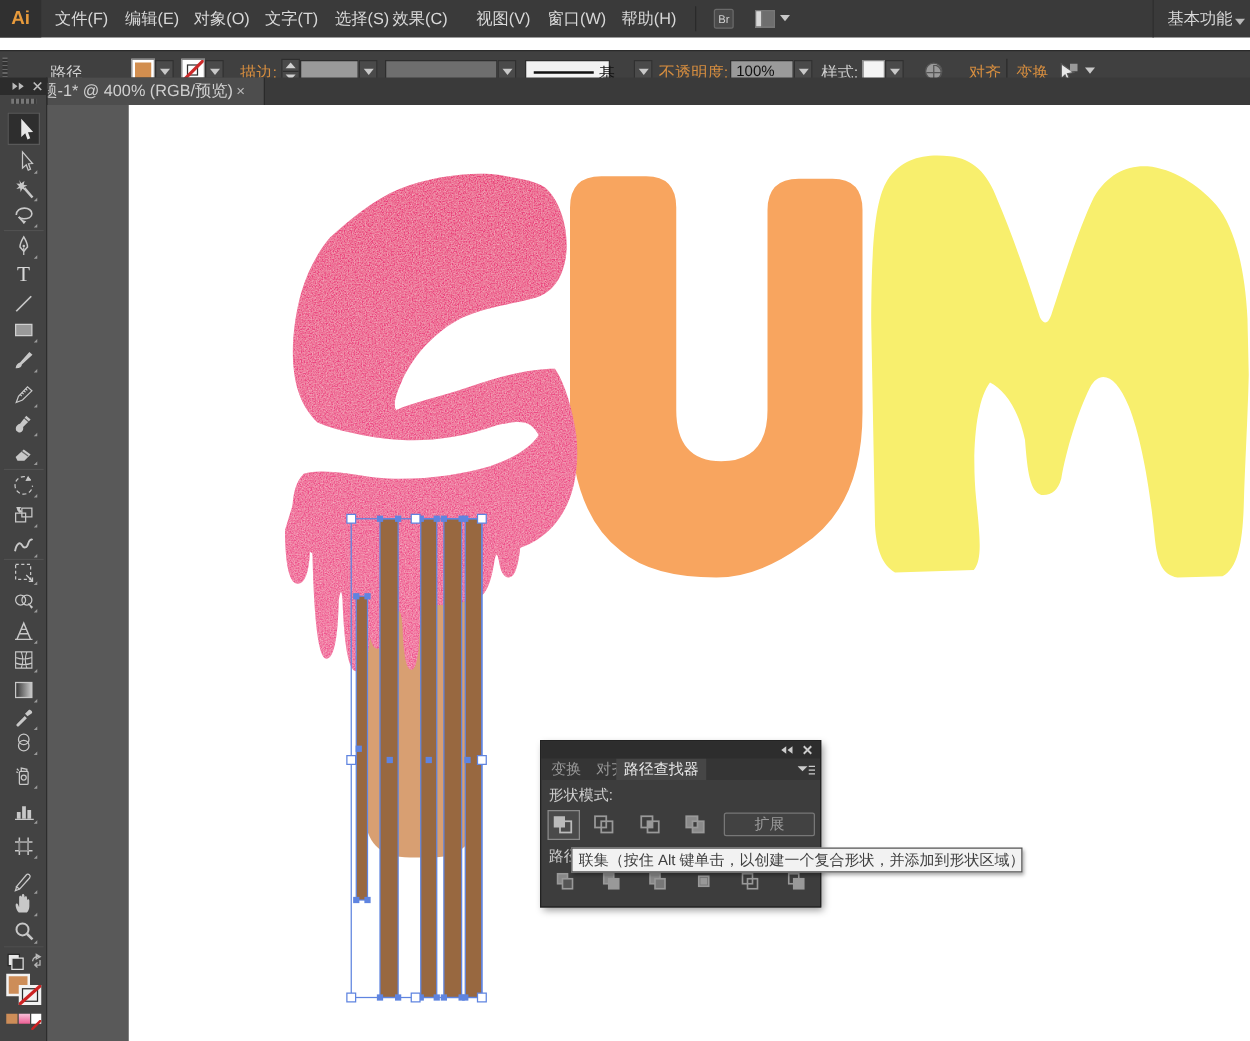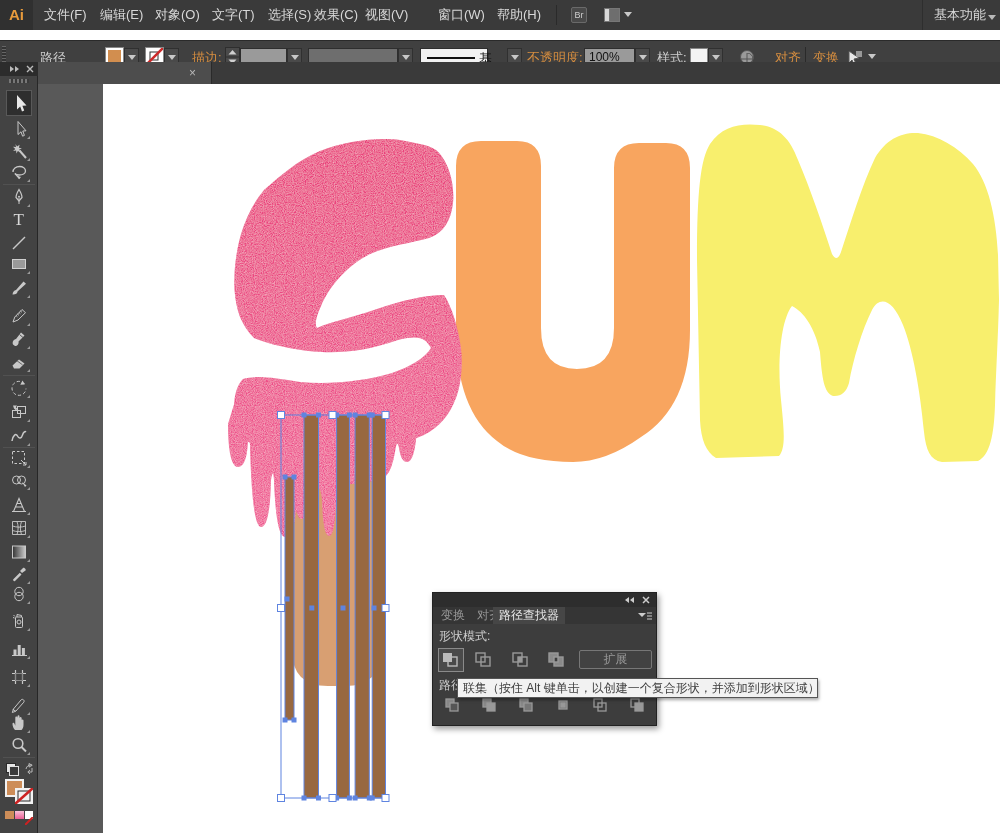--- a/index.html
+++ b/index.html
@@ -206,21 +206,21 @@
   </div>
 
   <div id="menubar">
     <div id="ailogo">Ai</div>
     <div class="menuitem" style="left:44px;">文件(F)</div>
     <div class="menuitem" style="left:100px;">编辑(E)</div>
     <div class="menuitem" style="left:155px;">对象(O)</div>
     <div class="menuitem" style="left:212px;">文字(T)</div>
     <div class="menuitem" style="left:268px;">选择(S)</div>
     <div class="menuitem" style="left:314px;">效果(C)</div>
-    <div class="menuitem" style="left:365px;">视图(V)</div>
+    <div class="menuitem" style="left:381px;">视图(V)</div>
     <div class="menuitem" style="left:438px;">窗口(W)</div>
     <div class="menuitem" style="left:497px;">帮助(H)</div>
     <div class="abs" style="left:556px;top:5px;width:1px;height:20px;background:#2a2a2a;"></div>
     <div class="abs" style="left:571px;top:7px;width:16px;height:16px;background:#4a4a4a;border:1px solid #6a6a6a;border-radius:2px;color:#cfcfcf;font-size:9px;text-align:center;line-height:14px;">Br</div>
     <div class="abs" style="left:604px;top:8px;width:16px;height:14px;background:#d8d8d8;border:1px solid #777;"></div>
     <div class="abs" style="left:609px;top:8px;width:11px;height:14px;background:#6e6e6e;border:1px solid #777;"></div>
     <div class="abs" style="left:624px;top:12px;border:4px solid transparent;border-top:5px solid #c8c8c8;"></div>
     <div class="abs" style="left:922px;top:0;width:1px;height:30px;background:#2e2e2e;"></div>
     <div class="menuitem" style="left:934px;">基本功能</div>
     <div class="abs" style="left:988px;top:15px;border:4px solid transparent;border-top:5px solid #b8b8b8;"></div>
@@ -273,20 +273,21 @@
     <div class="olabel" style="left:813px;">变换</div>
     <svg class="abs" style="left:846px;top:8px;" width="18" height="18">
         <path d="M3,2 L13,9 L8,10 L10,15 L8,16 L6,11 L3,14 Z" fill="#e8e8e8" stroke="#555"></path>
         <rect x="10" y="2" width="6" height="6" fill="#999"></rect>
       </svg>
     <div class="abs" style="left:868px;top:13px;border:4px solid transparent;border-top:5px solid #c8c8c8;"></div>
   </div>
 
   <div id="tabbar">
     <div id="doctab">
+        <span style="position:absolute;left:33px;top:0;">题-1* @ 400% (RGB/预览)</span>
       <span style="position:absolute;left:189px;top:0;color:#b8b8b8;font-size:12px;">×</span>
     </div>
   </div>
 
   <div id="toolbar">
     <div id="toolhead">
       <svg width="38" height="14">
           <path d="M10,4 l4,3 -4,3 z M15,4 l4,3 -4,3 z" fill="#bbb"></path>
           <path d="M27,4 l6,6 M33,4 l-6,6" stroke="#bbb" stroke-width="1.4"></path>
         </svg>

